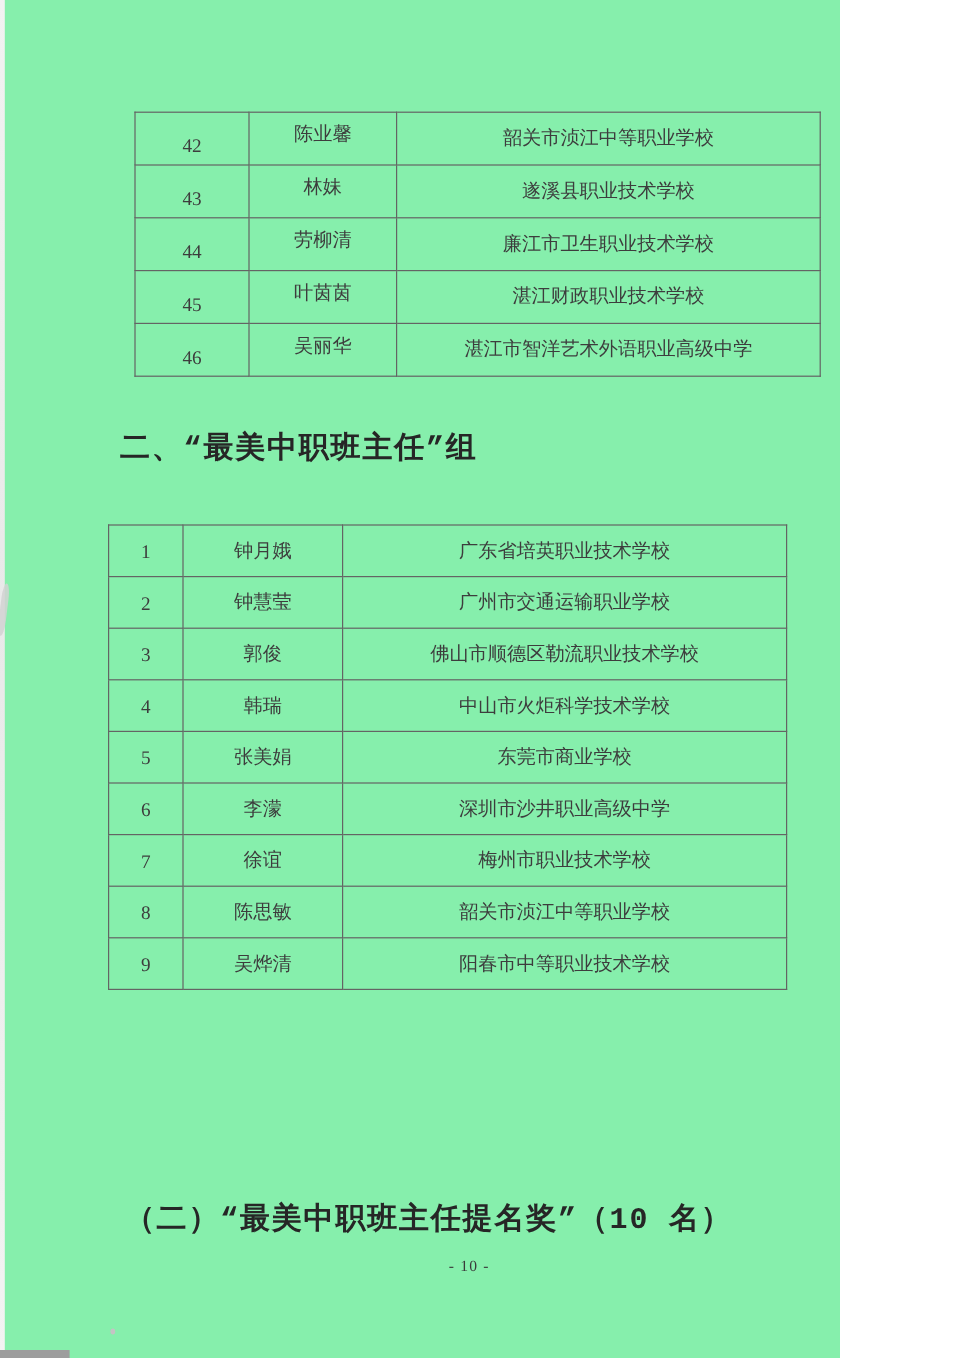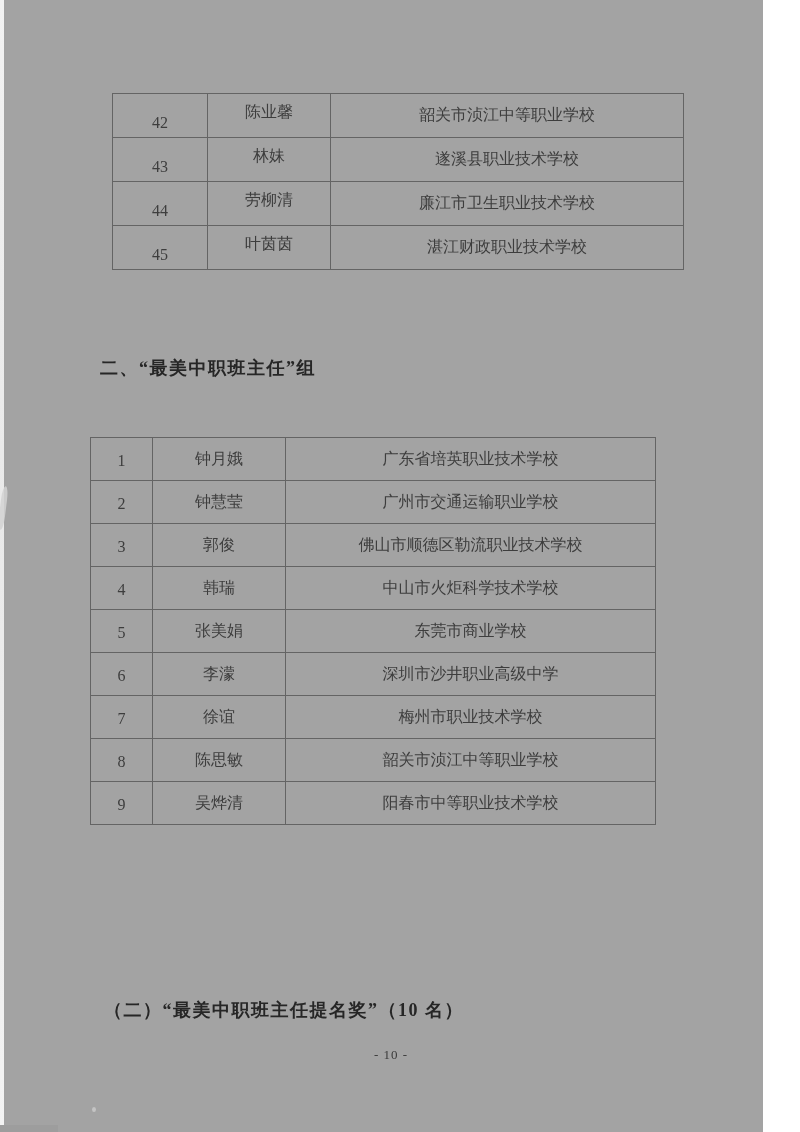--- a/index.html
+++ b/index.html
@@ -2,23 +2,23 @@
 <html><head>
 <meta charset="utf-8">
 <style>
   html, body {
     margin: 0;
     padding: 0;
     background: #ffffff;
   }
   .page {
     position: relative;
-    width: 763px;
+    width: 700px;
     height: 1132px;
-    background: #a3a3a3;
+    background: #86efac;
     font-family: "Liberation Serif", "DejaVu Serif", serif;
     color: #3a3a3a;
     overflow: hidden;
   }
   
   .edge-left {
     position: absolute;
     left: 0; top: 0;
     width: 4px; height: 100%;
     background: linear-gradient(180deg, #f2f2f2 0%, #e9e9e9 45%, #f3f3f3 100%);
@@ -74,24 +74,24 @@
   .tbl-main { left: 90px; top: 437px; width: 565px; }
   .tbl-main tr.hdr td { height: 41px; }
   .tbl-main tr.body-row td { height: 42px; }
   .tbl-main td.c-no span {
     display: inline-block;
     transform: translateY(2px);
   }
   
   .heading {
     position: absolute;
-    font-family: Liberation Serif, serif;
+    font-family: Liberation Mono, monospace;
     font-weight: bold;
     color: #262626;
-    font-size: 18px;
+    font-size: 25px;
     letter-spacing: 1.5px;
     white-space: nowrap;
   }
   .h-section { left: 100px; top: 356px; }
   .h-sub1 { left: 104px; top: 401px; }
   .h-sub2 { left: 104px; top: 998px; }
   
   .page-number {
     position: absolute;
     left: 0; top: 1047px;
@@ -131,20 +131,25 @@
       <tr>
         <td class="c-no"><span>44</span></td>
         <td class="c-name"><span>劳柳清</span></td>
         <td class="c-org"><span>廉江市卫生职业技术学校</span></td>
       </tr>
       <tr>
         <td class="c-no"><span>45</span></td>
         <td class="c-name"><span>叶茵茵</span></td>
         <td class="c-org"><span>湛江财政职业技术学校</span></td>
       </tr>
+      <tr>
+        <td class="c-no"><span>46</span></td>
+        <td class="c-name"><span>吴丽华</span></td>
+        <td class="c-org"><span>湛江市智洋艺术外语职业高级中学</span></td>
+      </tr>
     </tbody>
   </table>
 
   <div class="heading h-section">二、“最美中职班主任”组</div>
 
   <table class="tbl tbl-main">
     <colgroup>
         <col style="width:62px">
         <col style="width:133px">
         <col style="width:370px">

